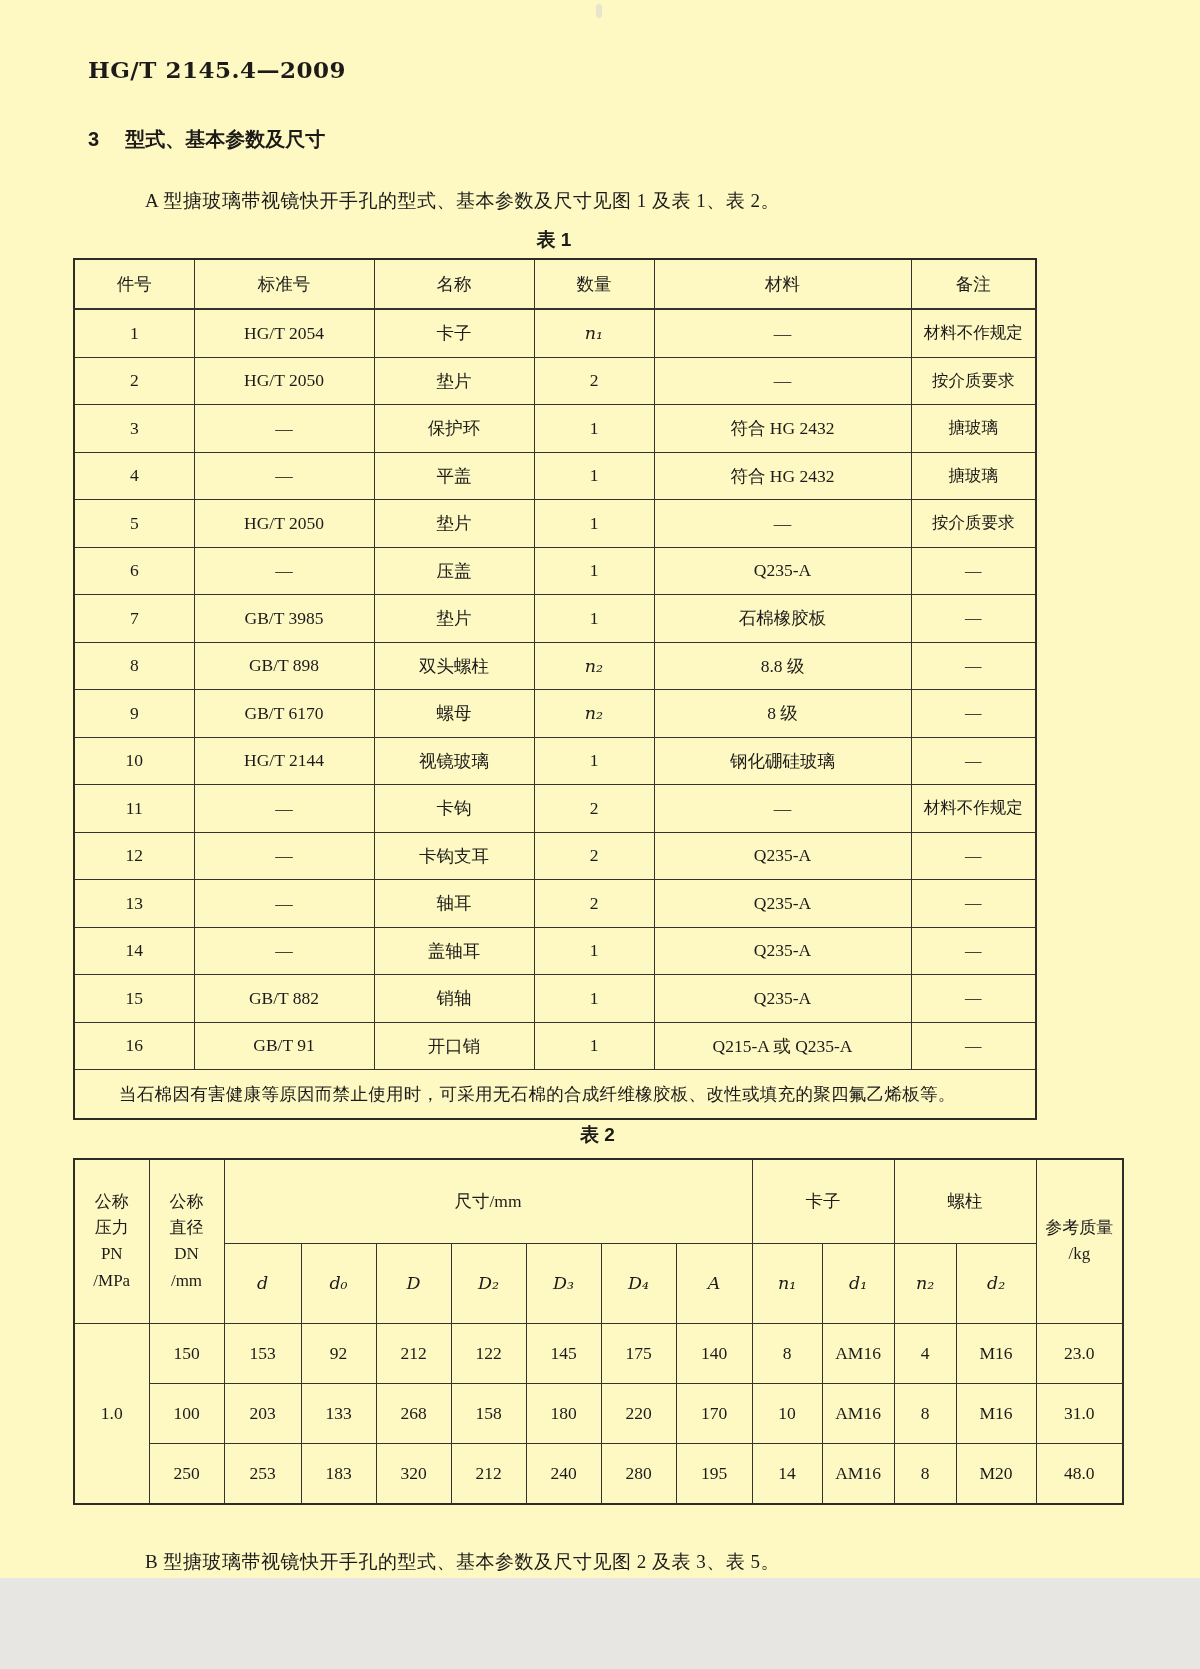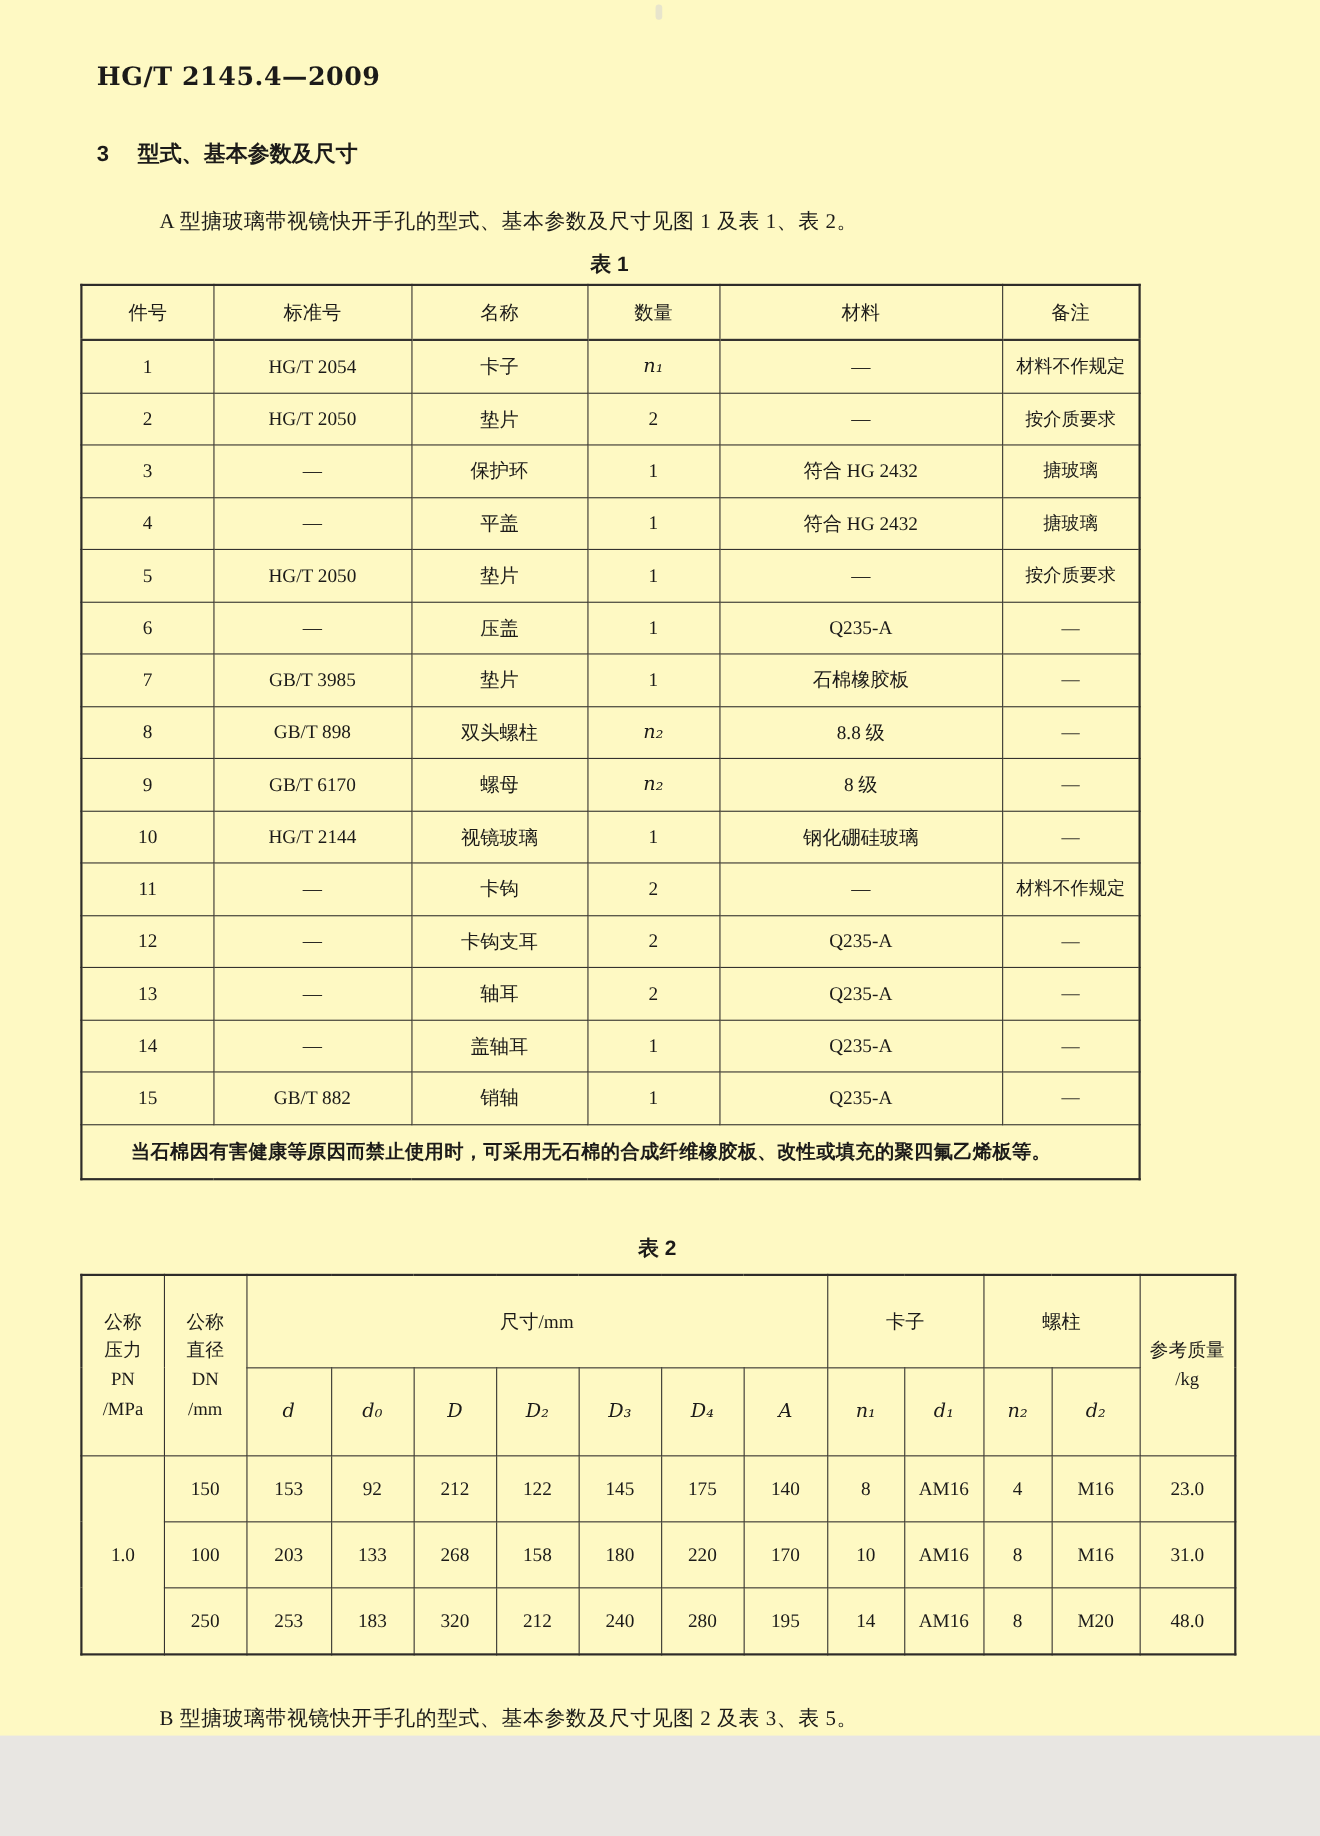--- a/index.html
+++ b/index.html
@@ -49,21 +49,21 @@
     font-weight:400;font-size:17.5px;
     padding:2px 3px;overflow:hidden;
     color:#1c1b19;
   }
   .t1{border:2.5px solid #2e2c29;}
   .t2{border:2.5px solid #2e2c29;}
   .t1 th{height:44px;border-bottom-width:2px;}
   .t1 td{height:42.5px;}
   .t1 .note-cell{
     height:44px;text-align:left;padding-left:44px;
-    font-size:17.5px;letter-spacing:.3px;font-weight:bold;
+    font-size:17.5px;letter-spacing:.3px;
   }
   .t2 .h1{height:84px;}
   .t2 .h2{height:80px;}
   .t2 td{height:55px;}
   .pre{white-space:pre-line;line-height:1.55;font-size:17px;}
   .it{font-style:italic;font-family:"DejaVu Serif","Liberation Serif",serif;}
   .small{font-size:16.5px;}
   .footer-pageno{
     position:absolute;left:103px;top:1605px;font-size:19px;
   }
@@ -226,20 +226,28 @@
           <td>1</td>
           <td>Q235-A</td>
           <td class="small">—</td>
         </tr>
     <tr>
           <td>15</td>
           <td>GB/T 882</td>
           <td>销轴</td>
           <td>1</td>
           <td>Q235-A</td>
+          <td class="small">—</td>
+        </tr>
+    <tr>
+          <td>16</td>
+          <td>GB/T 91</td>
+          <td>开口销</td>
+          <td>1</td>
+          <td>Q215-A 或 Q235-A</td>
           <td class="small">—</td>
         </tr>
     <tr>
       <td class="note-cell" colspan="6">当石棉因有害健康等原因而禁止使用时，可采用无石棉的合成纤维橡胶板、改性或填充的聚四氟乙烯板等。</td>
     </tr>
   </tbody>
     </table>
 
   <div class="tbl-caption cap2">表 2</div>
 

